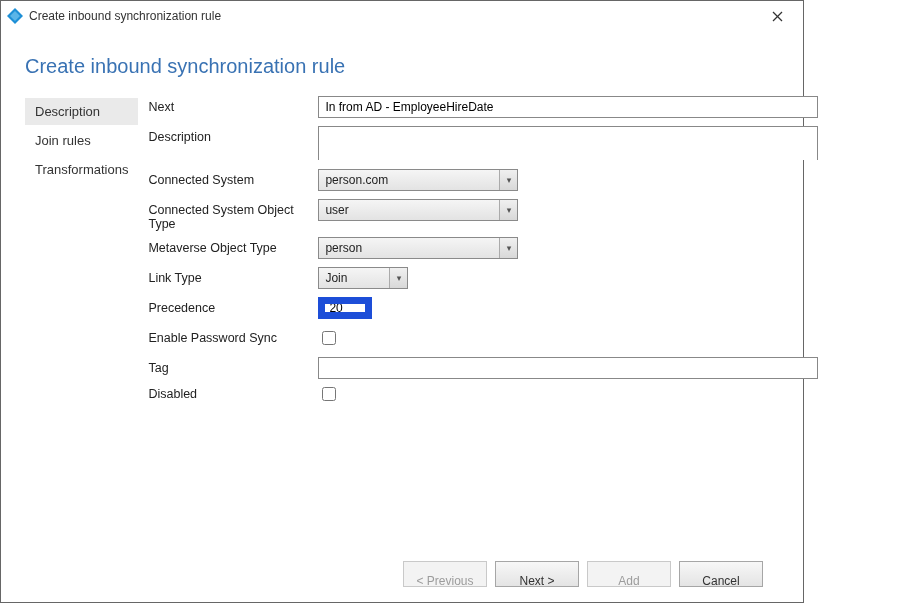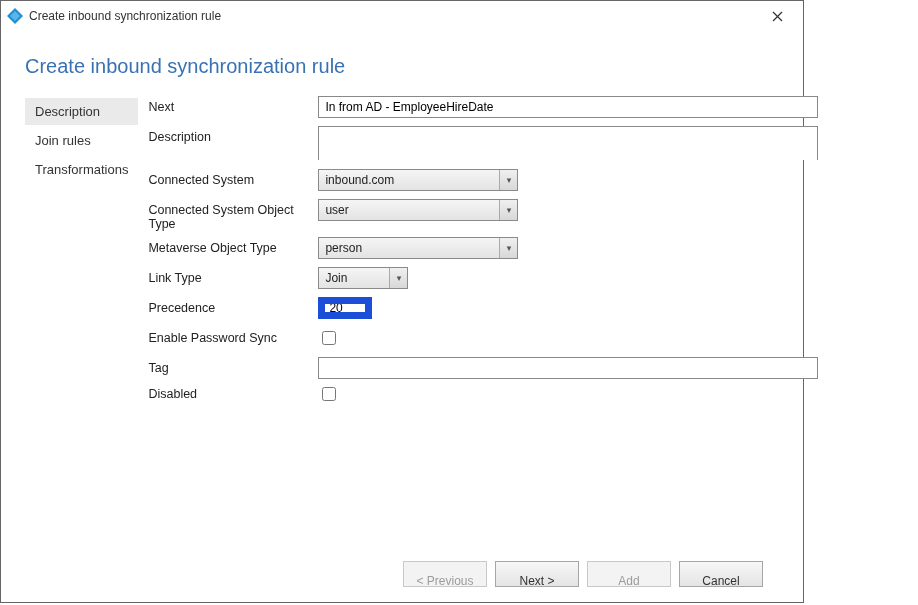--- a/index.html
+++ b/index.html
@@ -232,21 +232,21 @@
           <div class="label">Description</div>
           <div class="field">
             <textarea class="full" style=""></textarea>
           </div>
         </div>
 
         <div class="row">
           <div class="label">Connected System</div>
           <div class="field">
             <div class="dropdown w200">
-              <span class="dd-text">inbound.com</span>
+              <span class="dd-text">person.com</span>
               <span class="dd-btn">▾</span>
             </div>
           </div>
         </div>
 
         <div class="row">
           <div class="label">Connected System Object Type</div>
           <div class="field">
             <div class="dropdown w200">
               <span class="dd-text">user</span>

